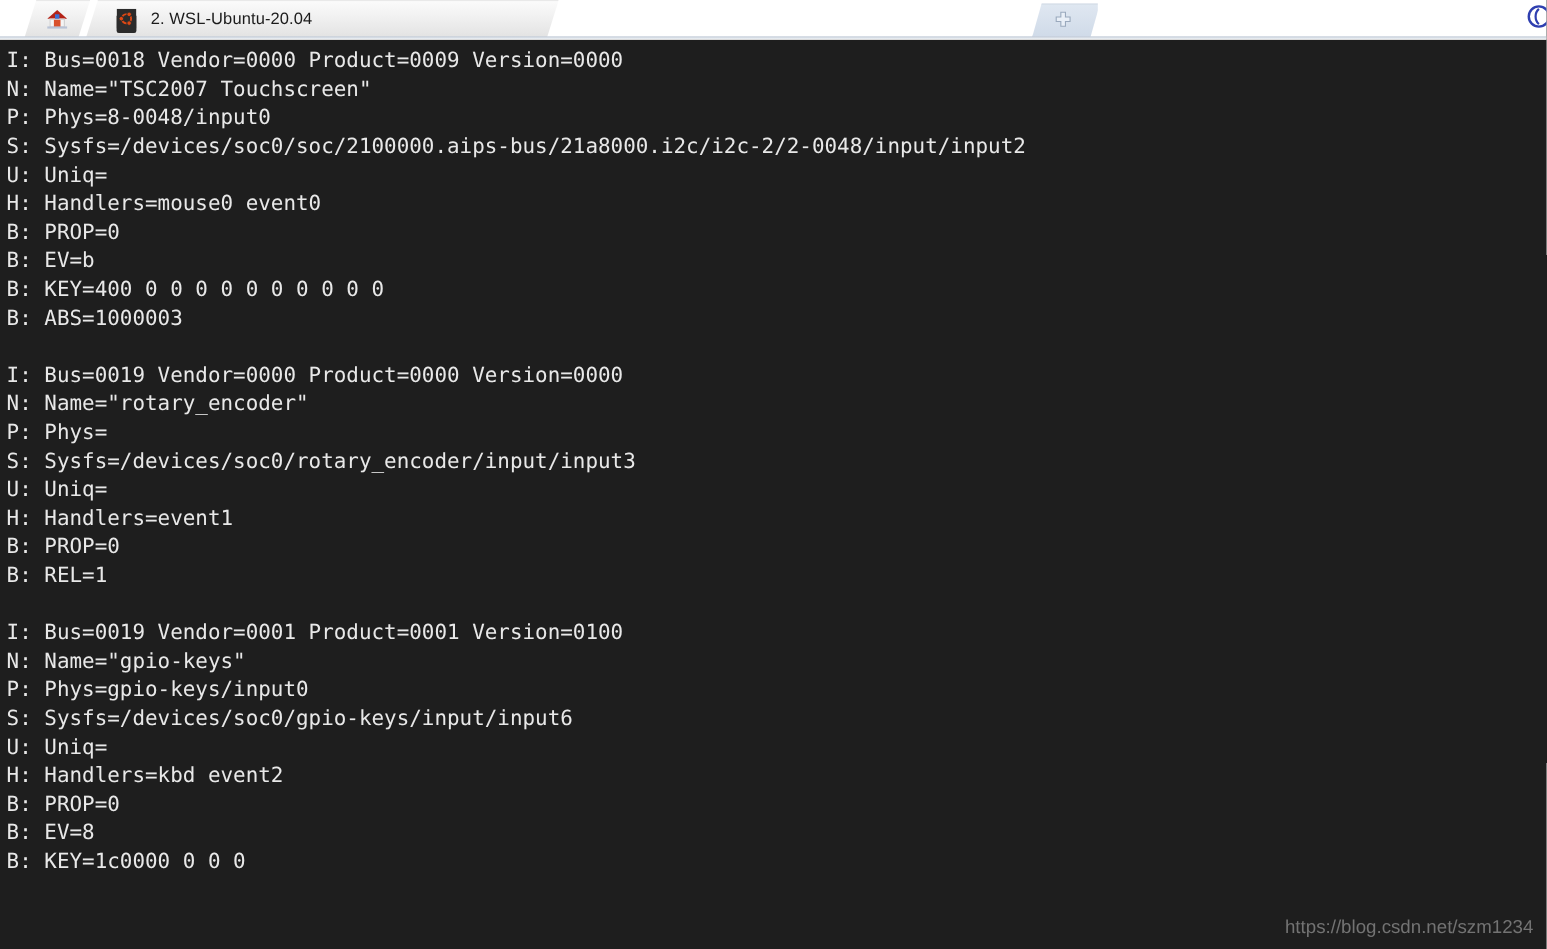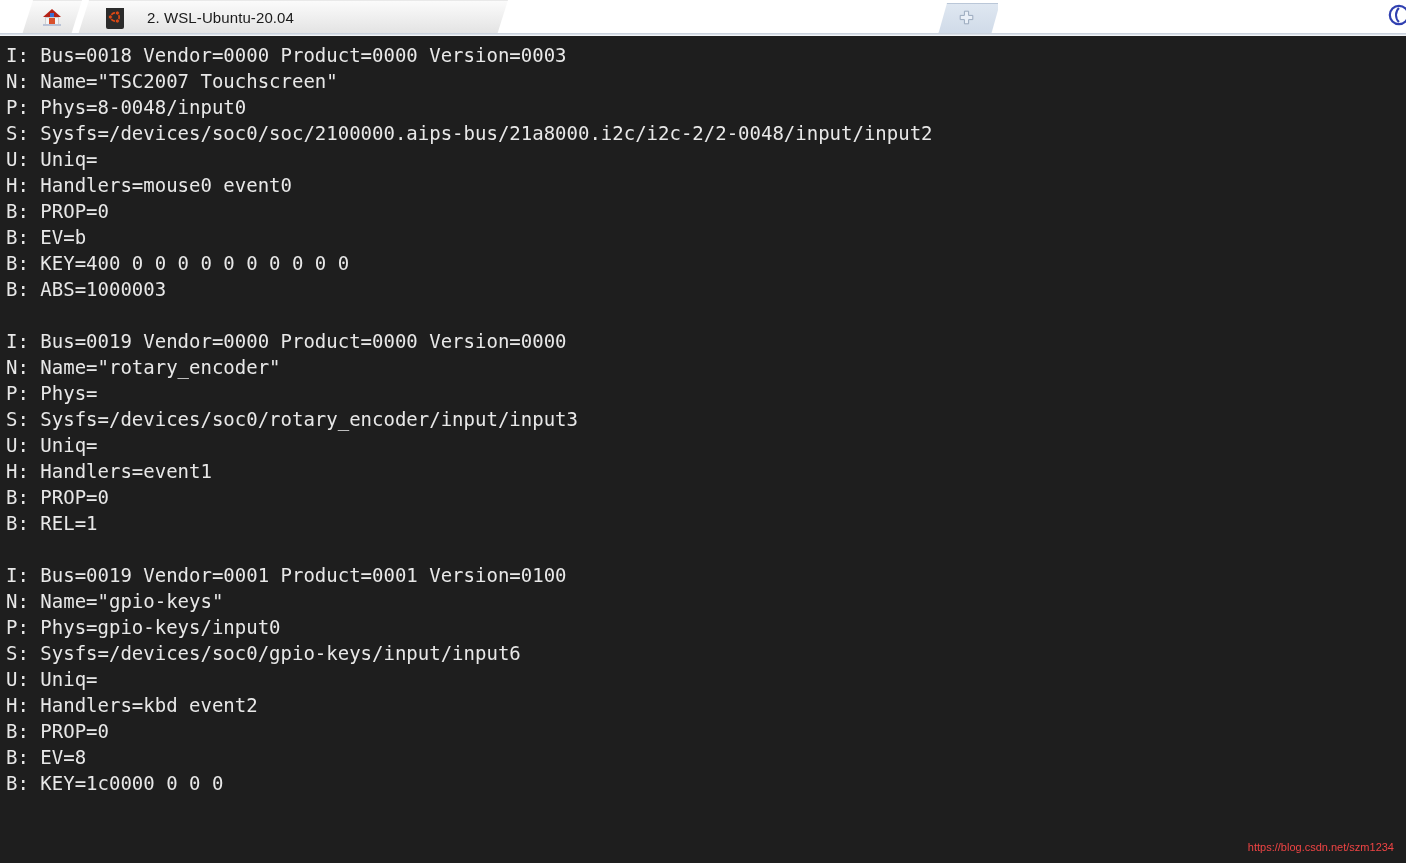--- a/index.html
+++ b/index.html
@@ -86,21 +86,21 @@
   .tab-icon {
     width: 18px;
     height: 18px;
     flex: 0 0 18px;
     position: relative;
   }
   .tab-label {
     font-size: 15px;
     letter-spacing: 0.1px;
     white-space: nowrap;
-    margin-left: 23px;
+    margin-left: 13px;
   }
   .tab-inactive .tab-label { color: #1b1b1b; }
   .tab-active .tab-label { color: #f0f0f0; }
 
   
   #tab-home { left: 22px; width: 60px; }
   #tab-home .tab-inner { justify-content: center; }
 
   
   #tab-wsl { left: 78px; width: 430px; }
@@ -192,22 +192,22 @@
     letter-spacing: 0px;
     height: 26px;
   }
   .term-line.blank { color: transparent; }
 
   .watermark {
     position: absolute;
     right: 12px;
     bottom: 10px;
     font-family: "Liberation Sans", sans-serif;
-    font-size: 11px;
-    color: #ef4444;
+    font-size: 17px;
+    color: #737373;
     white-space: nowrap;
   }
 </style>
 </head>
 <body>
 
 <div id="app">
 
   <div class="tabbar">
 
@@ -261,21 +261,21 @@
 
     <span class="corner-glyph">
       <svg width="22" height="22" viewBox="0 0 22 22">
         <circle cx="11" cy="11" r="9.2" fill="none" stroke="#2f3fb0" stroke-width="2.2"></circle>
         <path d="M11 4 C7 7.5 7 14.5 11 18" fill="none" stroke="#2f3fb0" stroke-width="2"></path>
       </svg>
     </span>
   </div>
 
   <div class="terminal">
-    <div class="term-line">I: Bus=0018 Vendor=0000 Product=0000 Version=0003</div>
+    <div class="term-line">I: Bus=0018 Vendor=0000 Product=0009 Version=0000</div>
     <div class="term-line">N: Name="TSC2007 Touchscreen"</div>
     <div class="term-line">P: Phys=8-0048/input0</div>
     <div class="term-line">S: Sysfs=/devices/soc0/soc/2100000.aips-bus/21a8000.i2c/i2c-2/2-0048/input/input2</div>
     <div class="term-line">U: Uniq=</div>
     <div class="term-line">H: Handlers=mouse0 event0</div>
     <div class="term-line">B: PROP=0</div>
     <div class="term-line">B: EV=b</div>
     <div class="term-line">B: KEY=400 0 0 0 0 0 0 0 0 0 0</div>
     <div class="term-line">B: ABS=1000003</div>
     <div class="term-line blank"></div>

